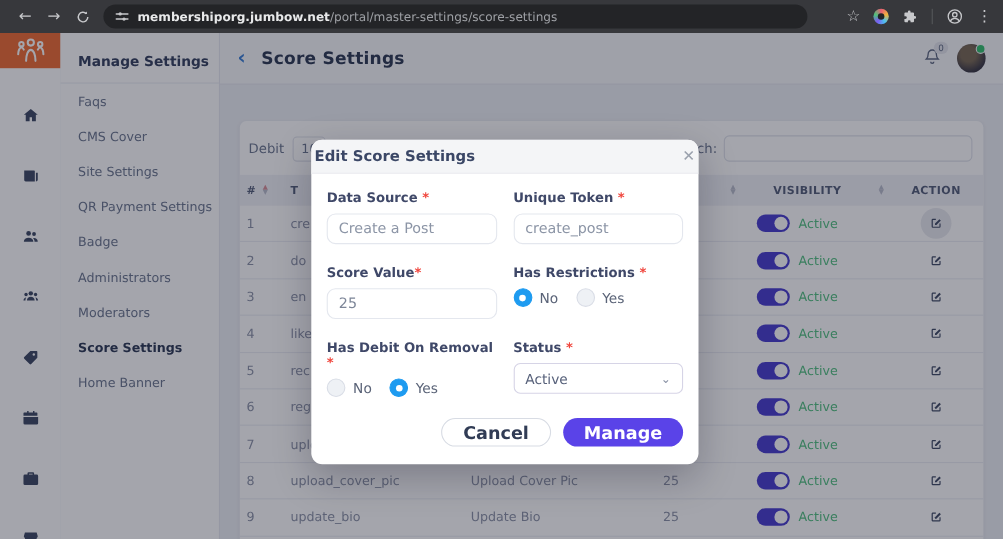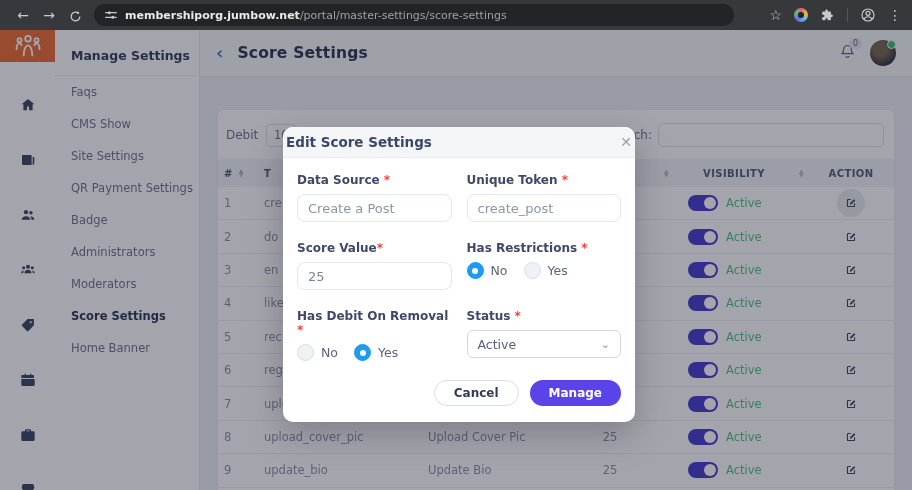--- a/index.html
+++ b/index.html
@@ -116,21 +116,21 @@
   .radio { width:17px; height:17px; border-radius:50%; background:#eef1f5; border:1.5px solid #d9dde6;
            position:relative; cursor:pointer; flex:0 0 auto; }
   .radio.sel { background:var(--radio_blue); border-color:var(--radio_blue); }
   .radio.sel::after { content:""; position:absolute; top:50%; left:50%; width:6px; height:6px;
                       transform:translate(-50%,-50%); border-radius:50%; background:#fff; }
   .rlabel { font-size:12.5px; color:#5b novo6478; color:#5b6478; }
   .mselect { width:100%; height:28px; border:1px solid #d6d4e6; border-radius:6px; padding:0 10px;
              font-size:12.5px; color:#57617a; display:flex; align-items:center; cursor:pointer; }
   .mselect .chev { margin-left:auto; color:#8b93a6; font-size:11px; }
   .modal-foot { display:flex; justify-content:flex-end; gap:11px; margin-top:19px; }
-  .btn { height:26px; border-radius:13px; font-size:12px; font-weight:bold; display:flex;
+  .btn { height:26px; border-radius:13px; font-size:16px; font-weight:bold; display:flex;
          align-items:center; padding:0 19px; cursor:pointer; font-family:inherit; }
   .btn-cancel { background:#fff; border:1px solid #d8dce4; color:#313c55; }
   .btn-submit { background:var(--submit_purple); border:none; color:#ffffff; }
 </style>
 </head>
 <body>
 
 <div class="chrome">
   <span class="navbtn">←</span>
   <span class="navbtn">→</span>
@@ -224,21 +224,21 @@
             <path d="M4 3h16l1.5 5.4a2.9 2.9 0 0 1-1.5 2.4V20a1 1 0 0 1-1 1h-4.4v-6.2H9.4V21H5a1 1 0 0 1-1-1v-9.2a2.9 2.9 0 0 1-1.5-2.4z"></path>
           </svg>
         </div>
       </div>
   </aside>
 
   <aside class="submenu">
     <div class="submenu-title">Manage Settings</div>
     <nav>
         <div class="submenu-item">Faqs</div>
-        <div class="submenu-item">CMS Show</div>
+        <div class="submenu-item">CMS Cover</div>
         <div class="submenu-item">Site Settings</div>
         <div class="submenu-item">QR Payment Settings</div>
         <div class="submenu-item">Badge</div>
         <div class="submenu-item">Administrators</div>
         <div class="submenu-item">Moderators</div>
         <div class="submenu-item active">Score Settings</div>
         <div class="submenu-item">Home Banner</div>
       </nav>
   </aside>
 

